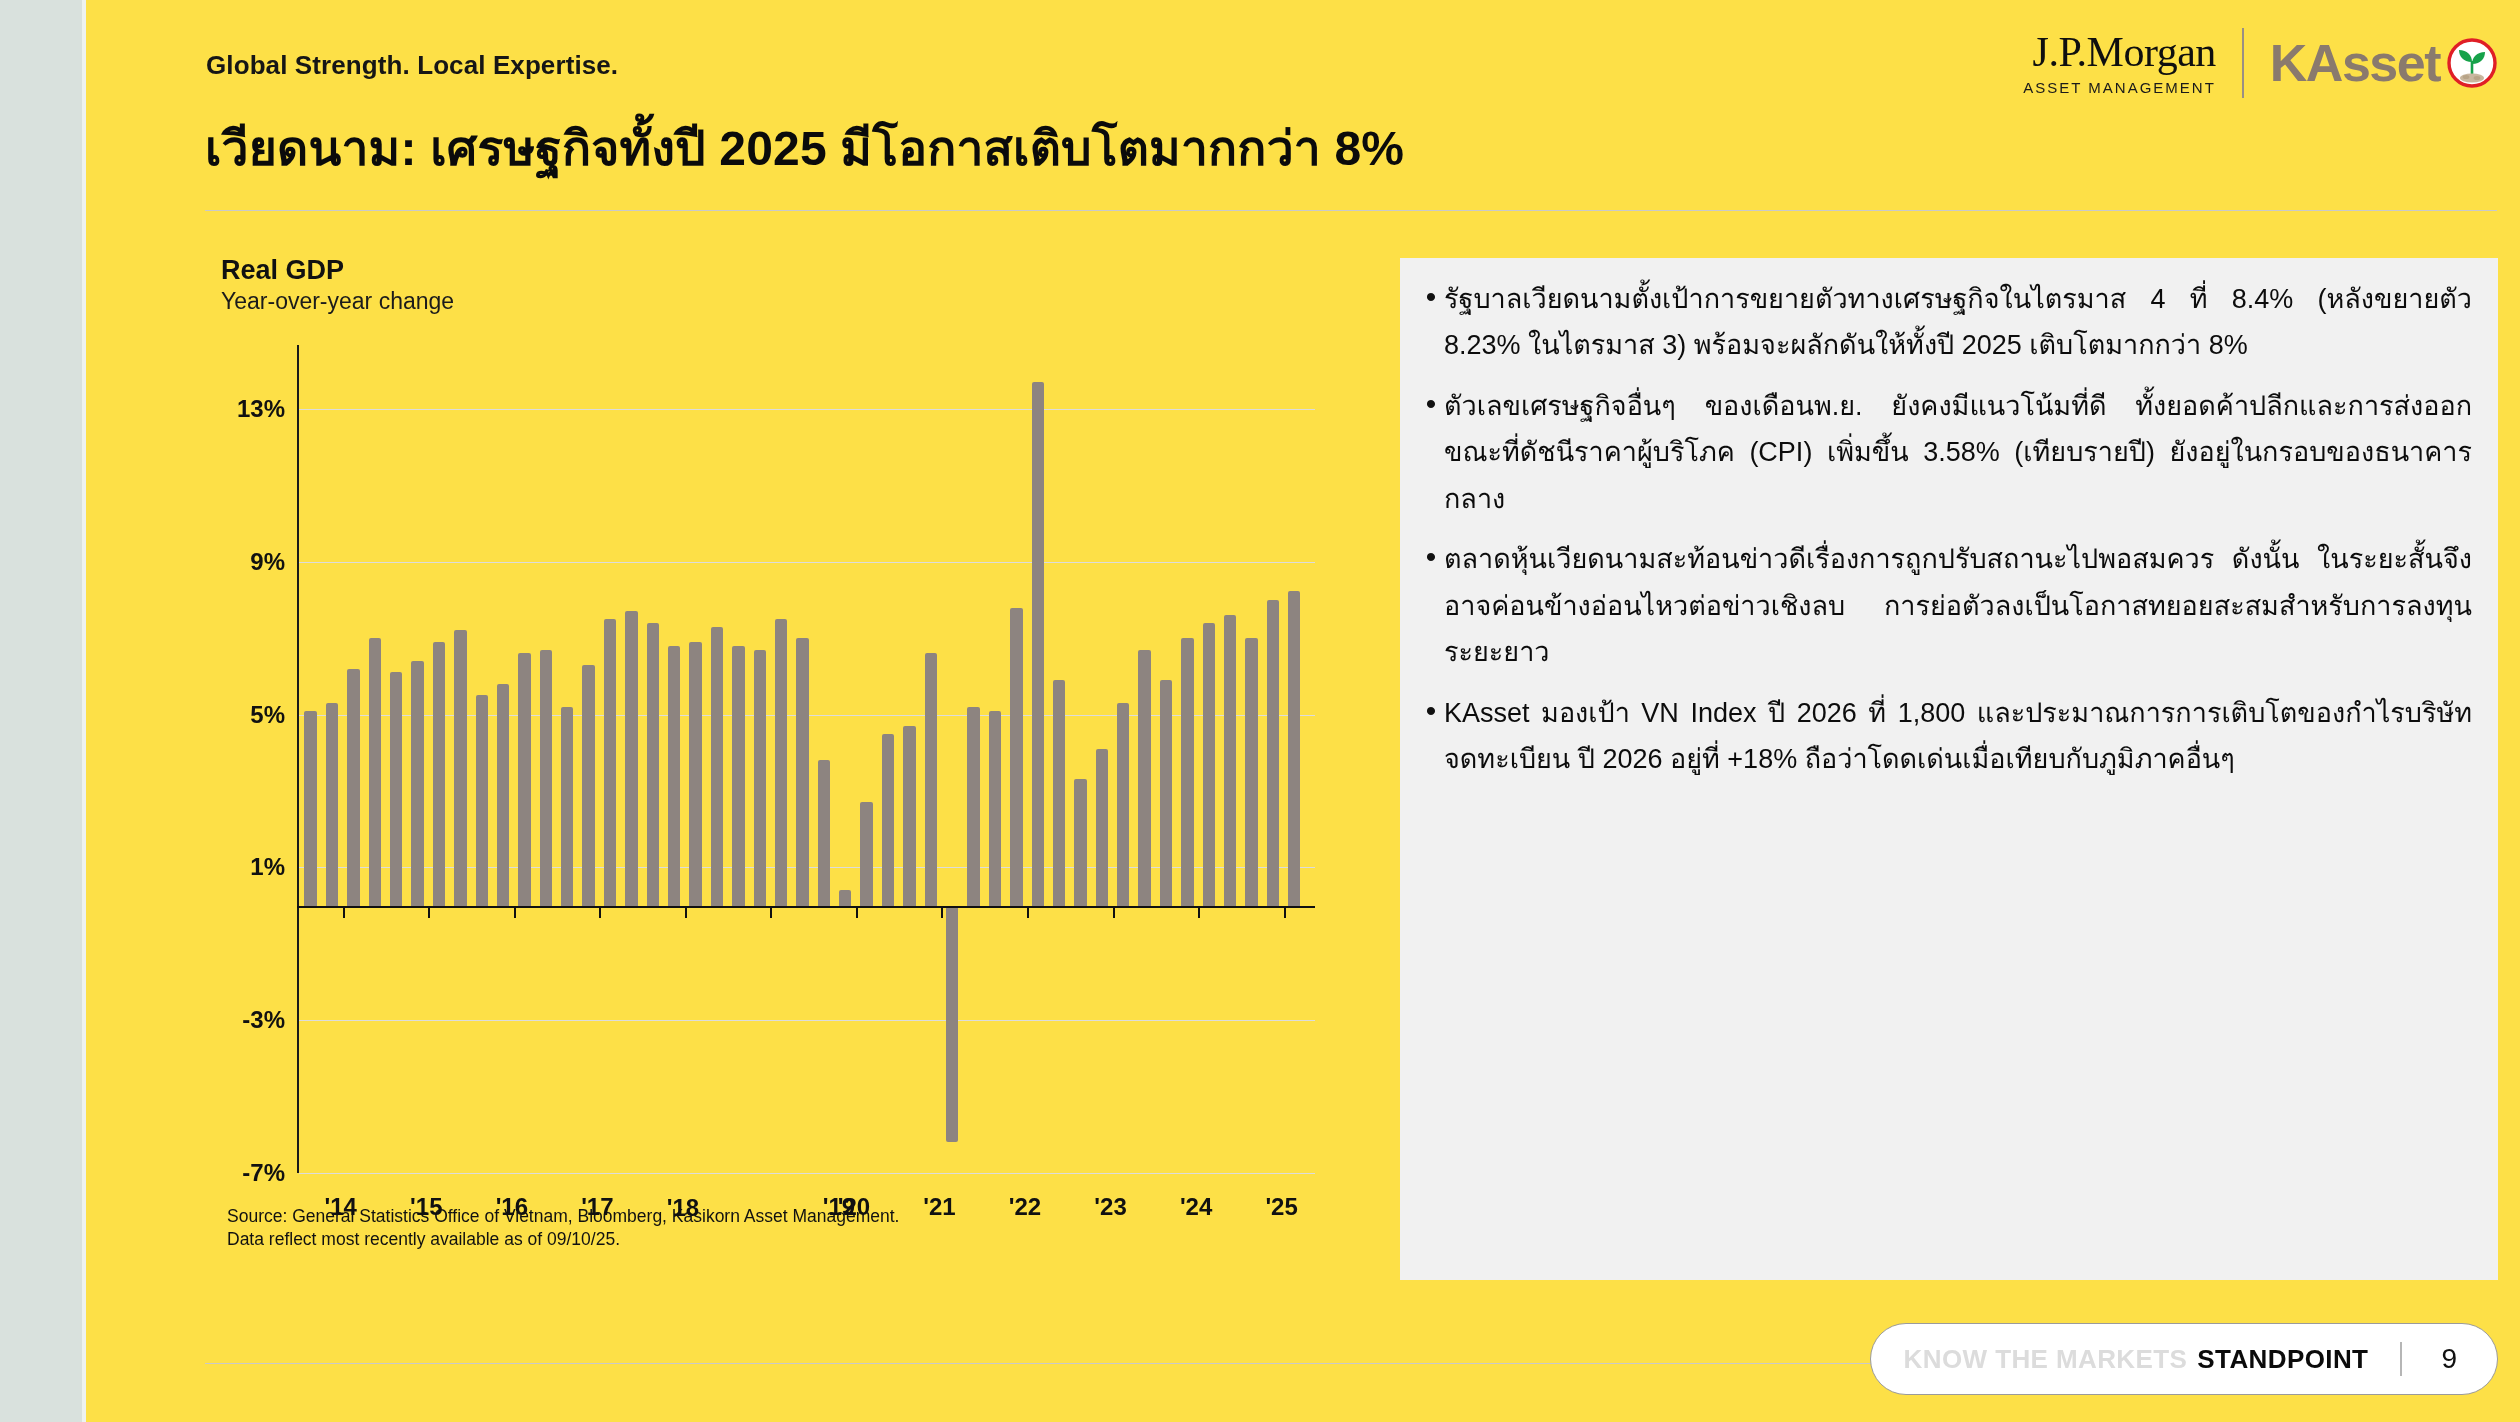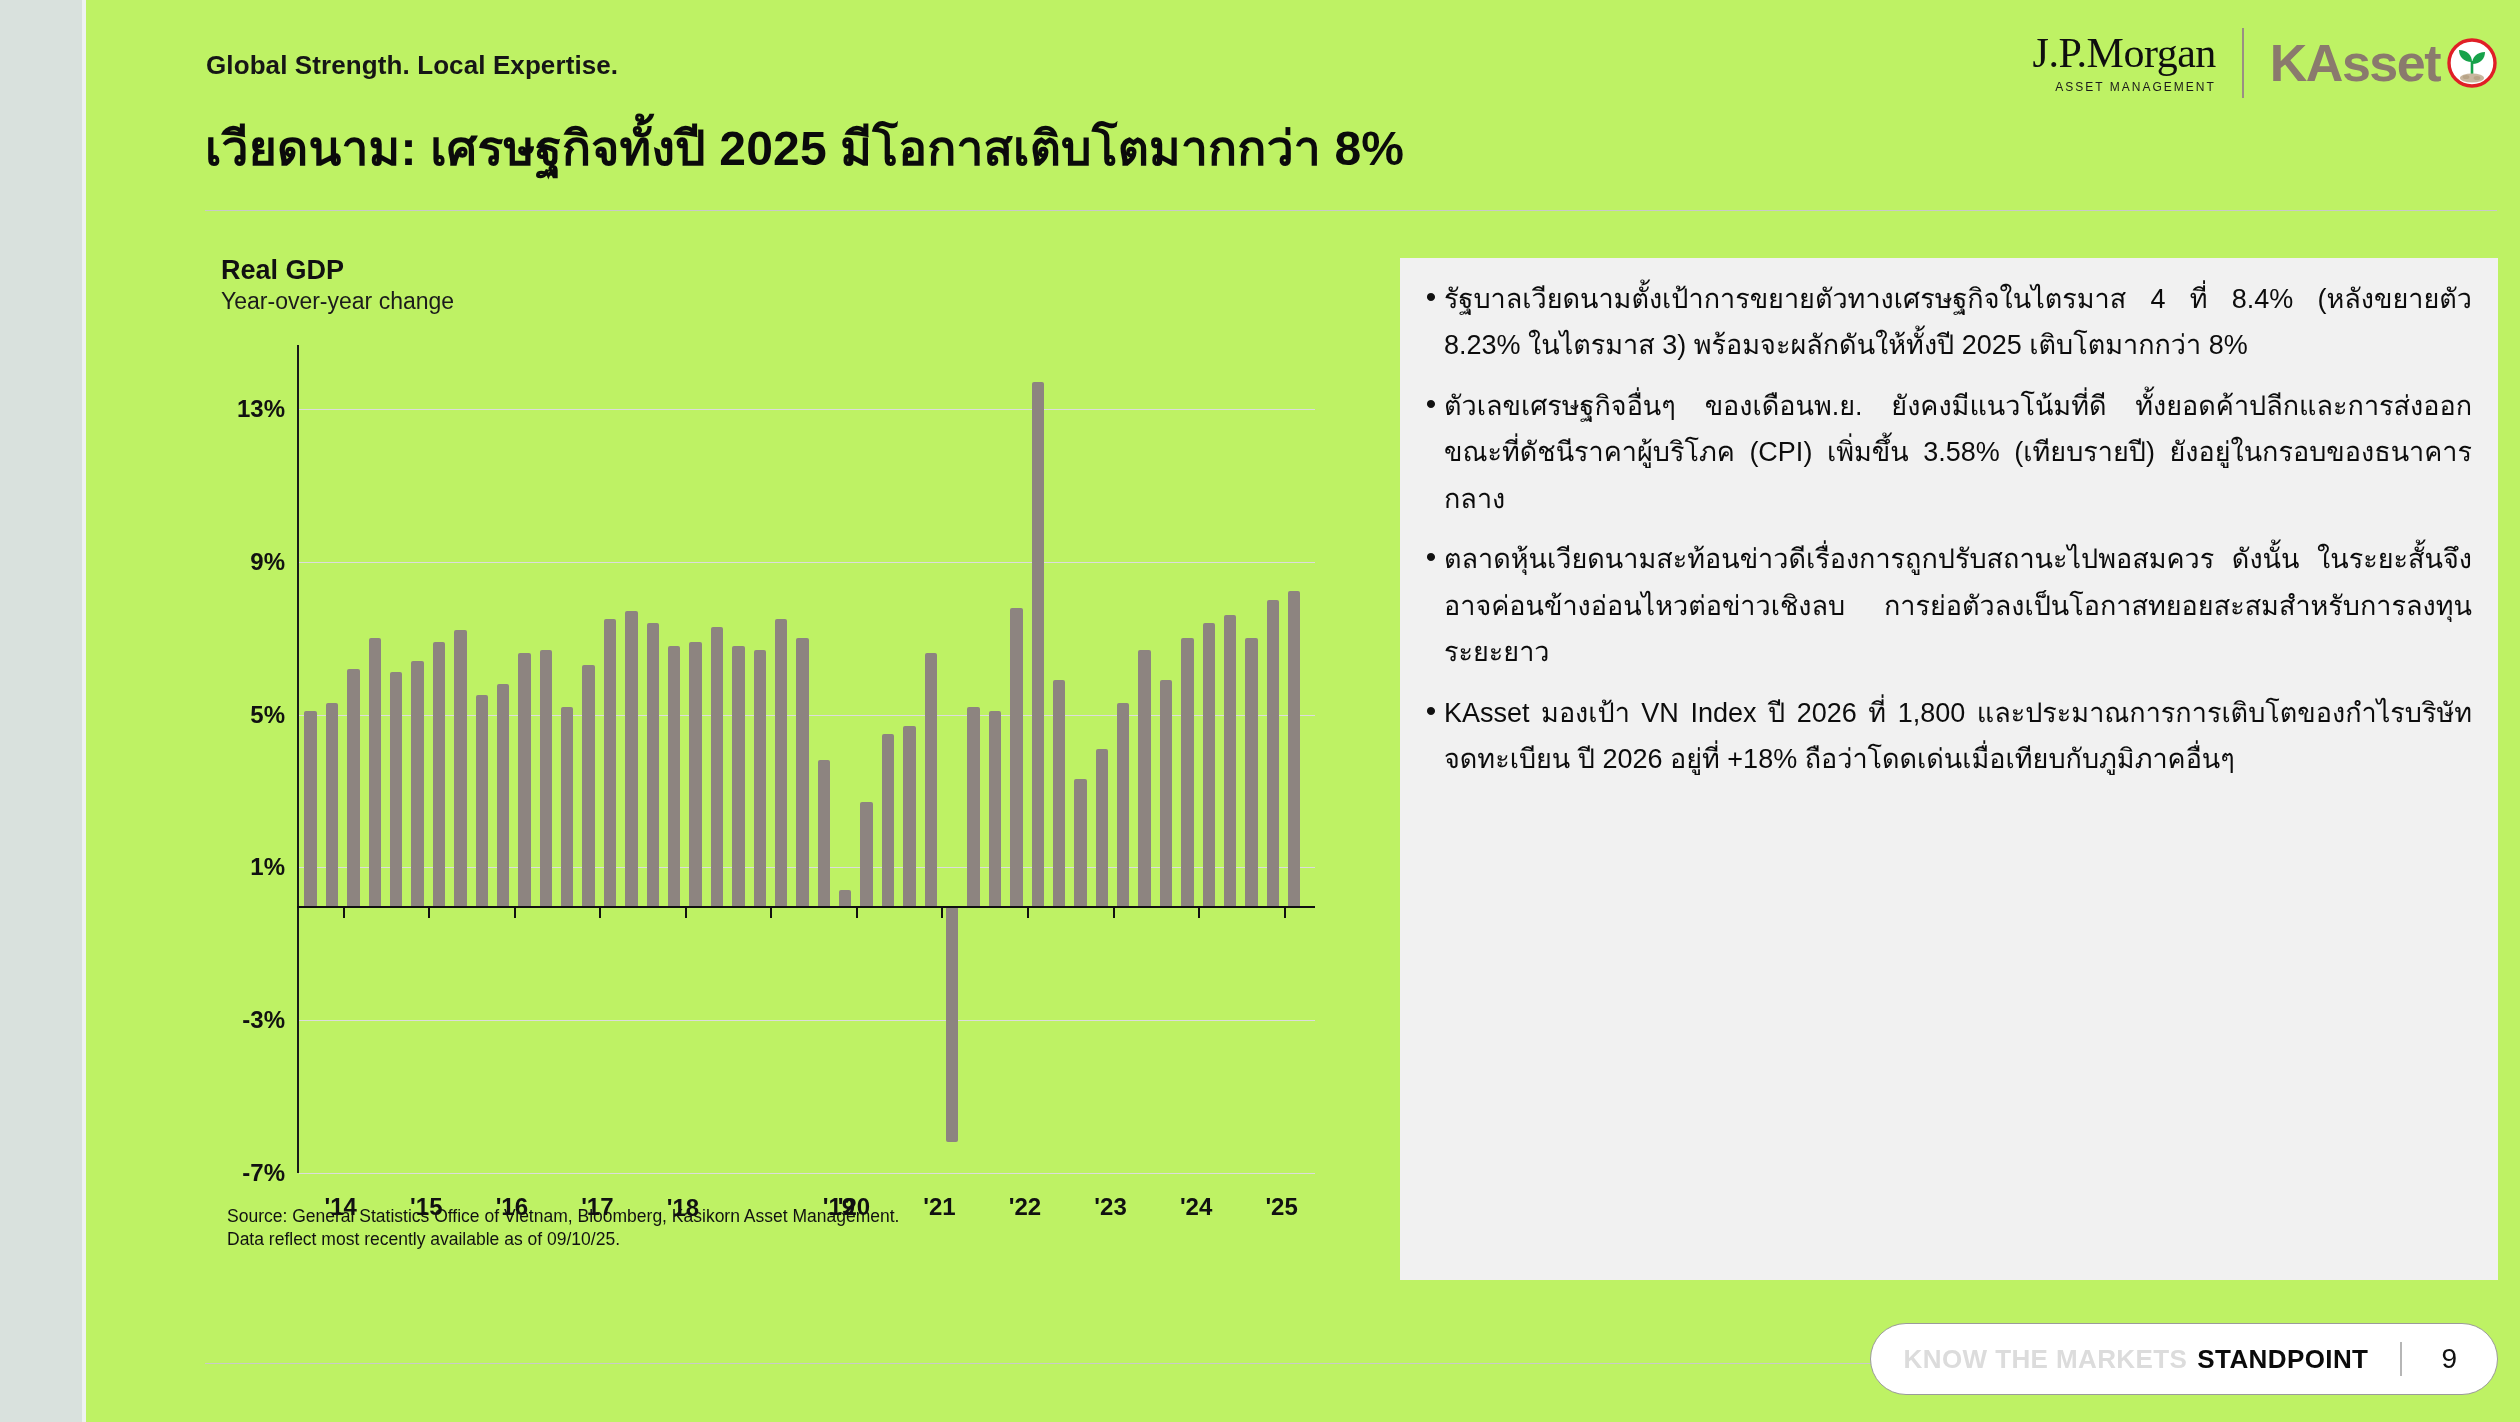--- a/index.html
+++ b/index.html
@@ -3,32 +3,32 @@
 <meta charset="utf-8">
 <style>
   html,body{margin:0;padding:0;}
   body{
     width:2520px;height:1422px;
     background:#ffffff;
     font-family:"Liberation Sans","DejaVu Sans",sans-serif;
     overflow:hidden;
     position:relative;
   }
-  #slide{position:absolute;inset:0;background:#bef264;}
+  #slide{position:absolute;inset:0;background:#fde047;}
 
   
   .left-rail{position:absolute;left:0;top:0;width:82px;height:1422px;background:#d9e1dd;}
   .left-rail-edge{position:absolute;left:82px;top:0;width:4px;height:1422px;background:#eef2f0;}
 
   
   .tagline{position:absolute;left:206px;top:50px;font-size:26px;font-weight:700;color:#161616;letter-spacing:.1px;}
   .logos{position:absolute;right:22px;top:28px;display:flex;align-items:center;gap:0px;}
   .jpm{display:flex;flex-direction:column;align-items:flex-end;padding-right:26px;}
   .jpm-main{font-family:"Liberation Serif","DejaVu Serif",serif;font-size:42px;font-weight:400;color:#0f0f0f;letter-spacing:-0.5px;line-height:1;}
-  .jpm-sub{font-size:12px;letter-spacing:2.0px;color:#1a1a1a;margin-top:6px;font-weight:400;}
+  .jpm-sub{font-size:15px;letter-spacing:2.0px;color:#1a1a1a;margin-top:6px;font-weight:400;}
   .logo-div{width:2px;height:70px;background:#9a8f84;margin:0 26px 0 0;}
   .kasset{display:flex;align-items:center;gap:6px;}
   .kasset-text{font-size:52px;font-weight:700;color:#8a7a6d;letter-spacing:-1.5px;line-height:1;font-family:"Liberation Sans",sans-serif;}
   .ksym{width:52px;height:52px;position:relative;}
 
   .title{position:absolute;left:205px;top:110px;font-size:48px;font-weight:700;color:#0b0b0b;white-space:nowrap;letter-spacing:.2px;}
   .hr-top{position:absolute;left:205px;top:210px;width:2292px;height:1px;background:#c9c9c9;}
 
   
   .chart-wrap{position:absolute;left:205px;top:255px;width:1110px;height:1030px;}

